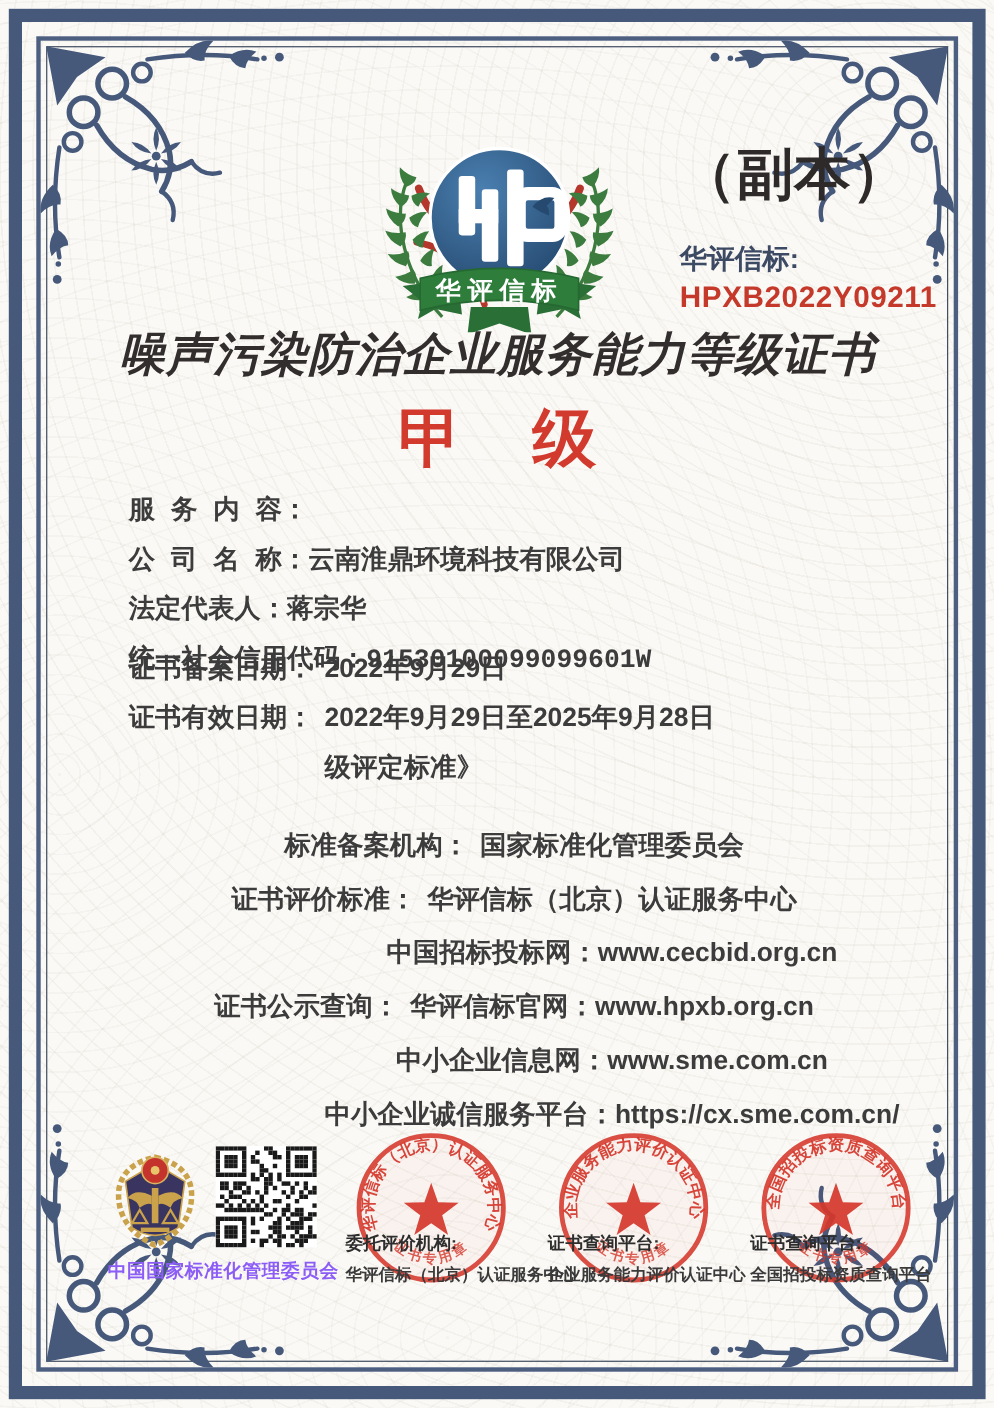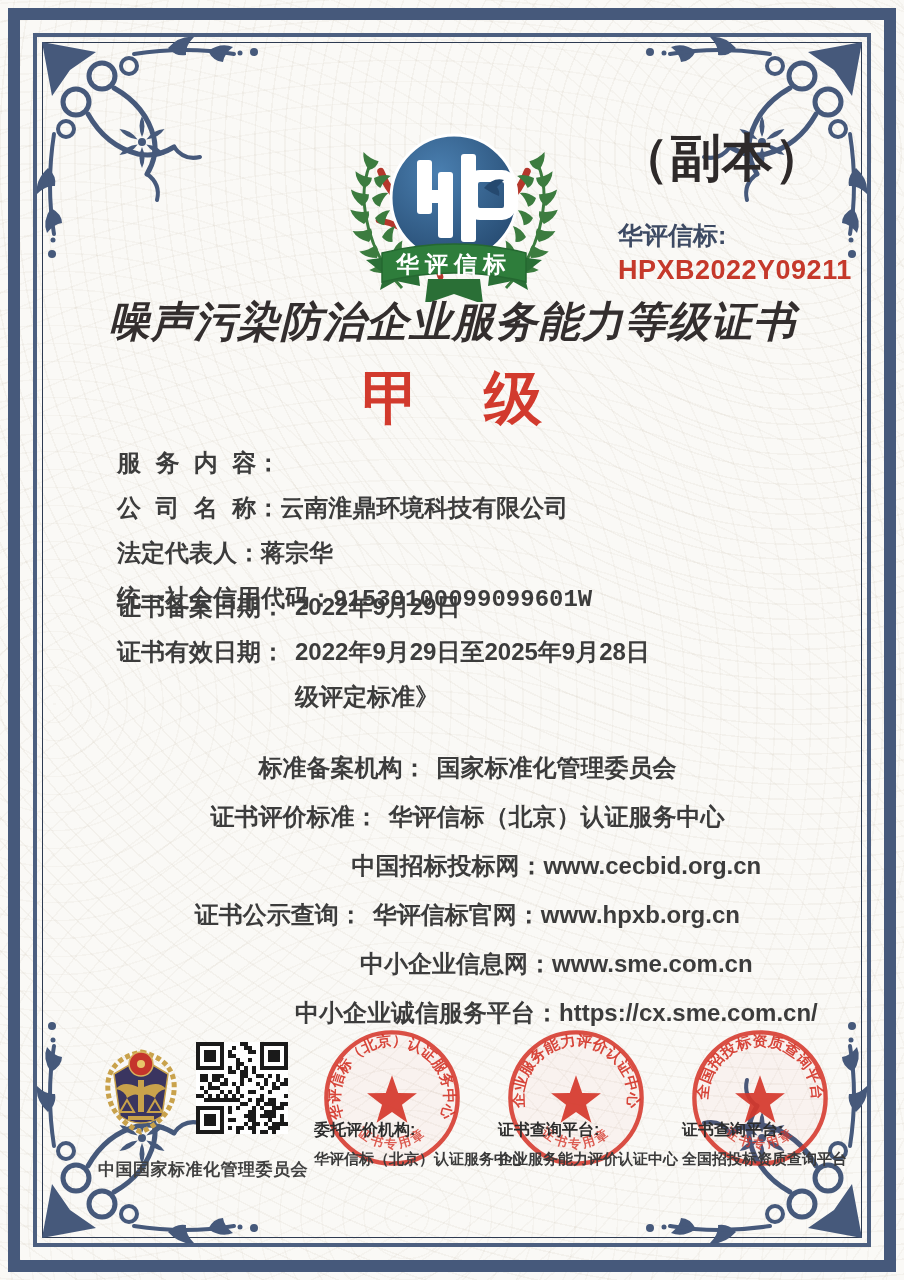--- a/index.html
+++ b/index.html
@@ -47,22 +47,22 @@
   .g3 .line{margin-bottom:17px;justify-content:center;}
   .line{display:flex;align-items:baseline;white-space:nowrap;}
   .g2 .lbl,.g3 .lbl{flex:0 0 178px;}
   .lbl{font-weight:700;}
   .val{font-weight:600;}
   
   .footer-left{position:absolute;left:98px;top:1042px;width:208px;}
   .fl-row{display:flex;align-items:flex-start;gap:12px;}
   .emblem{width:86px;height:96px;}
   .qr{width:92px;height:92px;background:#fff;padding:0;}
-  .committee{margin-top:20px;width:100%;text-align:center;font-size:17px;
-    font-weight:600;color:#404040;letter-spacing:.5px;white-space:nowrap;}
+  .committee{margin-top:6px;width:100%;text-align:center;font-size:17px;
+    font-weight:600;color:#8b5cf6;letter-spacing:.5px;white-space:nowrap;}
   .stamps{position:absolute;left:308px;top:1024px;display:flex;}
   .stamp-block{position:relative;width:184px;height:190px;}
   .stamp-svg{position:absolute;left:14px;top:4px;width:140px;height:140px;}
   .stamp-label{position:absolute;left:6px;top:96px;font-size:16px;font-weight:700;
     color:#2d2d2d;white-space:nowrap;}
   .stamp-org{position:absolute;left:6px;top:126px;font-size:15px;font-weight:600;
     color:#3a3a3a;white-space:nowrap;}
 </style>
 </head>
 <body>

